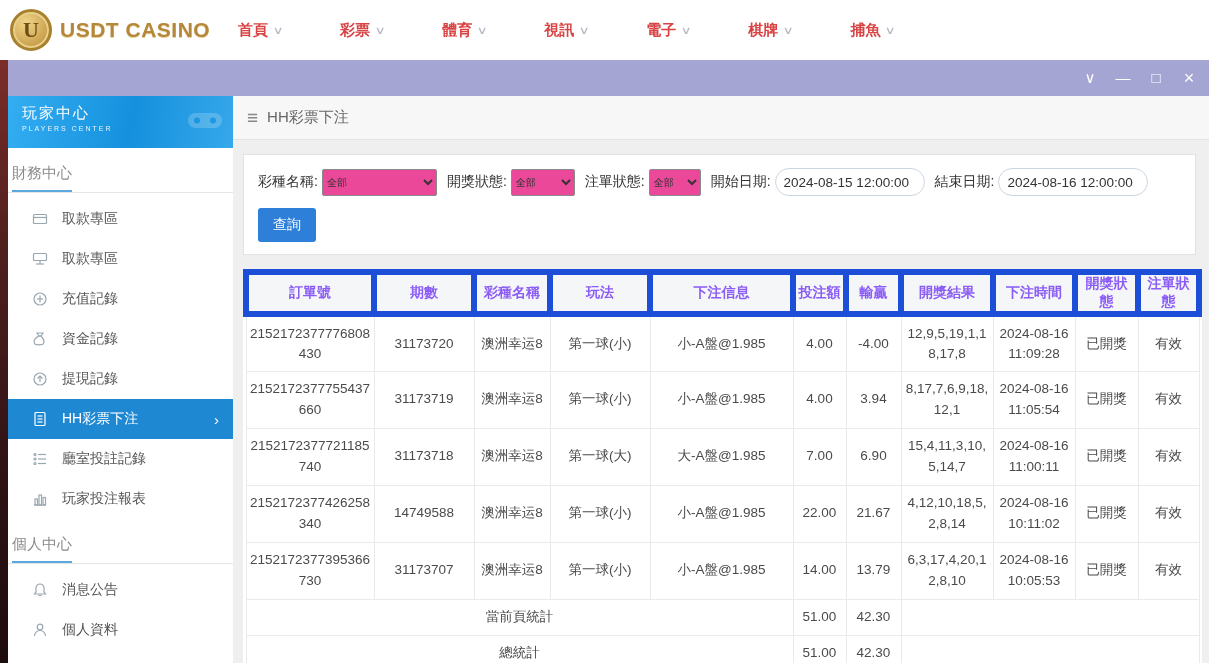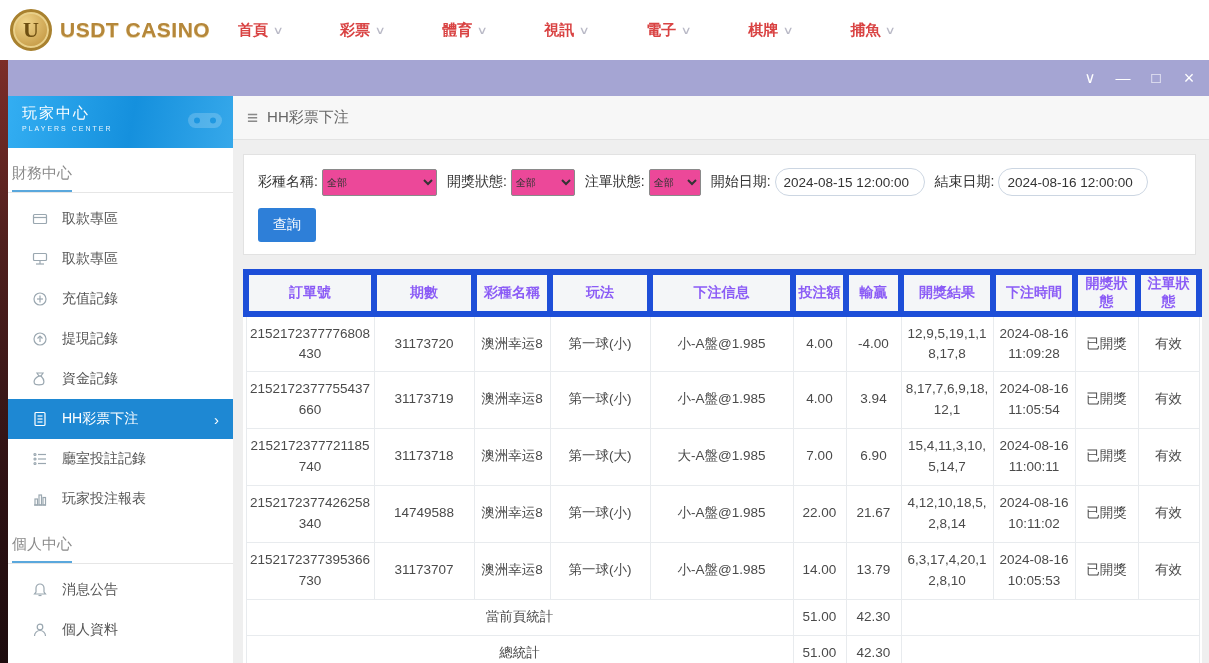--- a/index.html
+++ b/index.html
@@ -165,35 +165,35 @@
                   <circle cx="8" cy="8" r="6"></circle>
                   <line x1="8" y1="4.5" x2="8" y2="11.5"></line>
                   <line x1="5" y1="8" x2="11" y2="8"></line>
                 </svg>
               </span>
               <span>充值記錄</span>
             </div>
             <div class="menu-item">
               <span class="mi-icon">
                 <svg width="16" height="16" viewBox="0 0 16 16" fill="none" stroke-width="1.2">
+                  <path d="M5 2h6l-2 3h-2z"></path>
+                  <path d="M7 5c-4 2-5.5 5-4.5 7.5.8 1.8 8.2 1.8 9 0C12.5 10 11 7 9 5z"></path>
+                </svg>
+              </span>
+              <span>資金記錄</span>
+            </div>
+            <div class="menu-item">
+              <span class="mi-icon">
+                <svg width="16" height="16" viewBox="0 0 16 16" fill="none" stroke-width="1.2">
                   <circle cx="8" cy="8" r="6"></circle>
                   <polyline points="8,11 8,5"></polyline>
                   <polyline points="5.5,7.5 8,5 10.5,7.5"></polyline>
                 </svg>
               </span>
               <span>提現記錄</span>
-            </div>
-            <div class="menu-item">
-              <span class="mi-icon">
-                <svg width="16" height="16" viewBox="0 0 16 16" fill="none" stroke-width="1.2">
-                  <path d="M5 2h6l-2 3h-2z"></path>
-                  <path d="M7 5c-4 2-5.5 5-4.5 7.5.8 1.8 8.2 1.8 9 0C12.5 10 11 7 9 5z"></path>
-                </svg>
-              </span>
-              <span>資金記錄</span>
             </div>
             <div class="menu-item active">
               <span class="mi-icon">
                 <svg width="16" height="16" viewBox="0 0 16 16" fill="none" stroke-width="1.2">
                   <rect x="3" y="1.5" width="10" height="13" rx="1"></rect>
                   <line x1="5.5" y1="5" x2="10.5" y2="5"></line>
                   <line x1="5.5" y1="8" x2="10.5" y2="8"></line>
                   <line x1="5.5" y1="11" x2="10.5" y2="11"></line>
                 </svg>
               </span>

